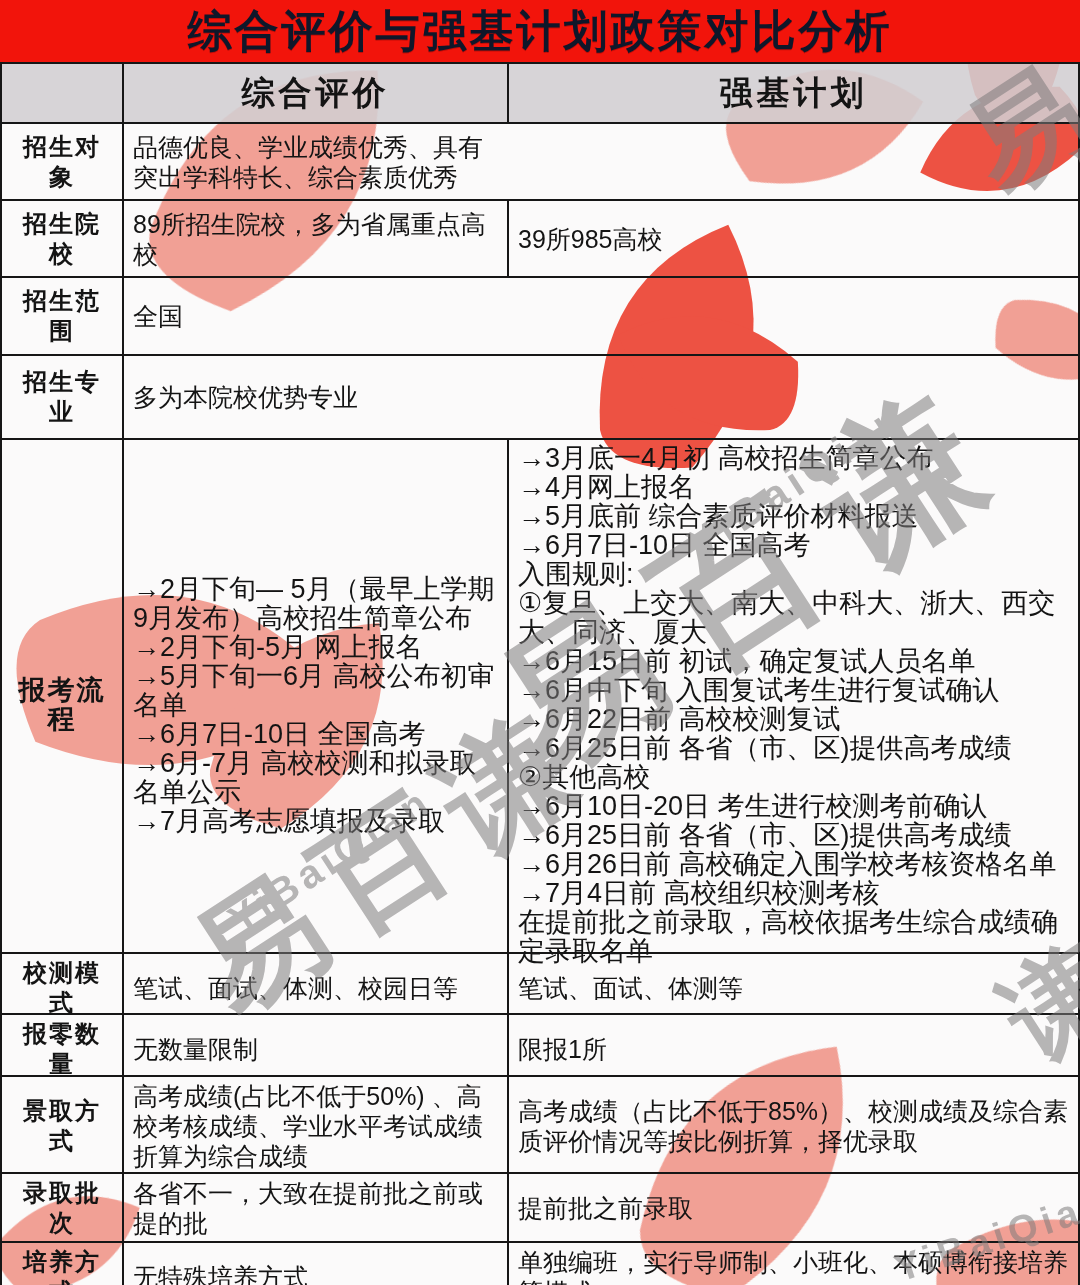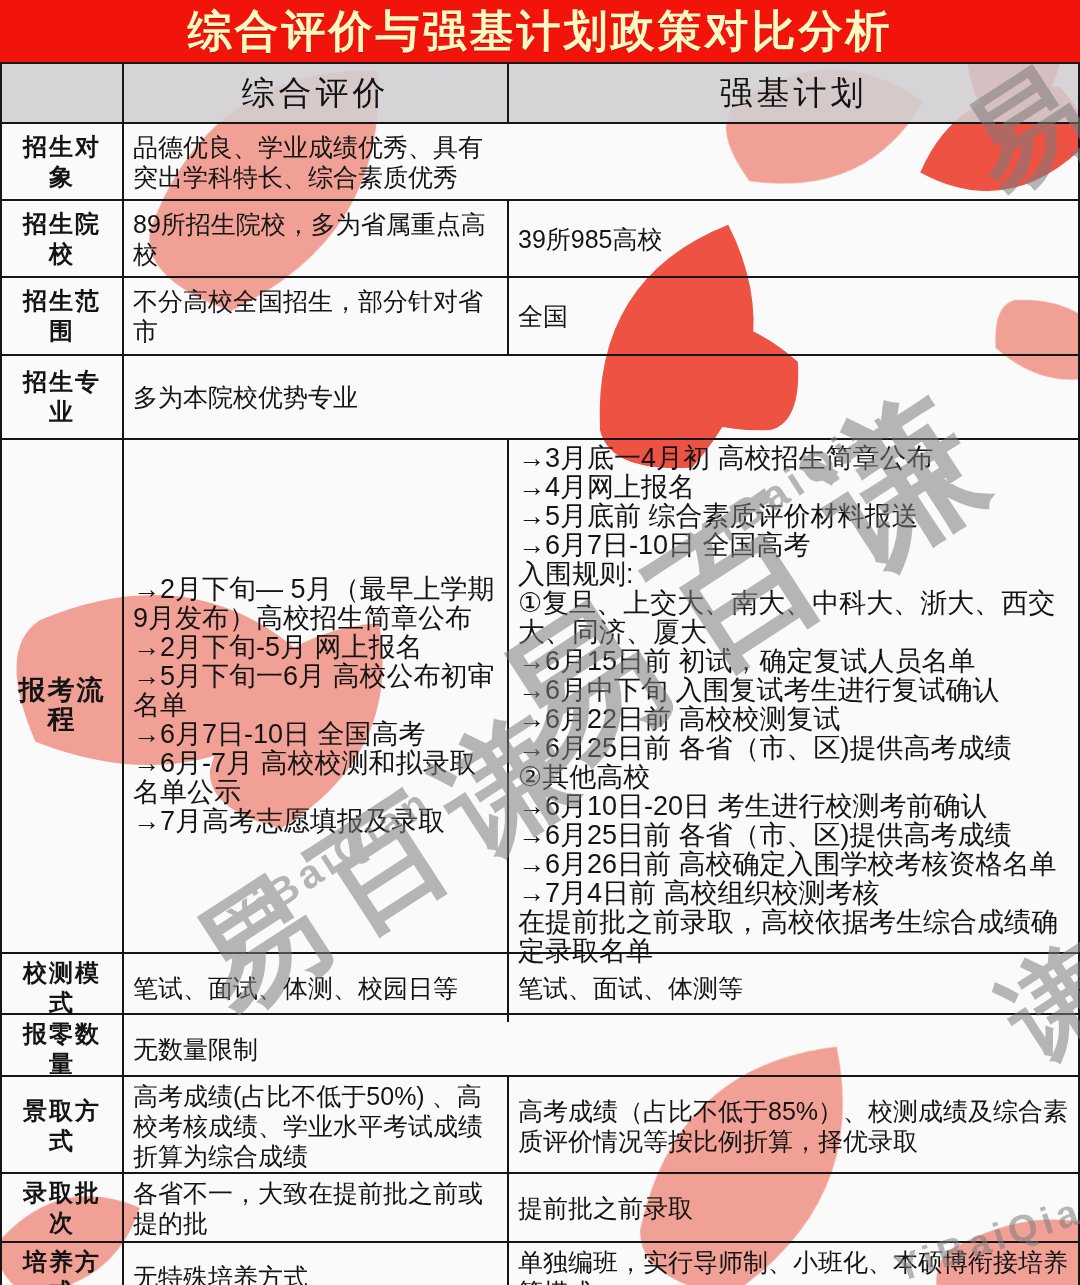--- a/index.html
+++ b/index.html
@@ -9,21 +9,21 @@
     font-family:"Liberation Sans","DejaVu Sans",sans-serif;
     color:#141414;
   }
   
   .banner{
     position:relative;z-index:2;
     height:62px;background:#f2140b;
     display:flex;align-items:center;justify-content:center;
   }
   .banner .t{
-    color:#fef9c3;font-size:44px;font-weight:bold;letter-spacing:3px;
+    color:#0f172a;font-size:44px;font-weight:bold;letter-spacing:3px;
     text-shadow:0 1px 0 rgba(120,0,0,.4);
   }
   
   .table{
     position:relative;z-index:2;
     width:1076px;border:2px solid #161616;
   }
   .row{
     display:grid;grid-template-columns:120px 385px 571px;
     border-top:2px solid #161616;
@@ -36,21 +36,21 @@
     font-size:25px;line-height:30px;
     white-space:pre-line;
   }
   .cell:first-child{border-left:none;}
   .lab{
     justify-content:center;text-align:center;
     font-weight:bold;font-size:24px;letter-spacing:2px;padding:4px 16px;
   }
   .hdr{background:rgba(209,206,209,.88);}
   .hdr .cell{
-    justify-content:center;font-weight:normal;font-size:33px;letter-spacing:4px;
+    justify-content:center;font-weight:bold;font-size:33px;letter-spacing:4px;
   }
   .h58{height:58px}.h75{height:75px}.h76{height:76px}.h82{height:82px}
   .h512{height:512px}.h59{height:59px}.h60{height:60px}.h95{height:95px}
   .h67{height:67px}.h63{height:63px}
   .flow .cell{font-size:27px;line-height:29px;}
   
   .wm{position:absolute;left:0;top:0;pointer-events:none;}
   #wm-petals{z-index:1;}
   #wm-text{z-index:3;opacity:.55;}
   #wm-text text{
@@ -97,21 +97,20 @@
   </div>
 
   <div class="row h75">
     <div class="cell lab">招生院校</div>
     <div class="cell">89所招生院校，多为省属重点高校</div>
     <div class="cell">39所985高校</div>
   </div>
 
   <div class="row h76">
     <div class="cell lab">招生范围</div>
-    <div class="cell">不分高校全国招生，部分针对省市</div>
     <div class="cell">全国</div>
   </div>
 
   <div class="row h82">
     <div class="cell lab">招生专业</div>
     <div class="cell">多为本院校优势专业</div>
   </div>
 
   <div class="row h512 flow">
     <div class="cell lab">报考流程</div>
@@ -141,20 +140,21 @@
 
   <div class="row h59">
     <div class="cell lab">校测模式</div>
     <div class="cell">笔试、面试、体测、校园日等</div>
     <div class="cell">笔试、面试、体测等</div>
   </div>
 
   <div class="row h60">
     <div class="cell lab">报零数量</div>
     <div class="cell">无数量限制</div>
+    <div class="cell">限报1所</div>
   </div>
 
   <div class="row h95">
     <div class="cell lab">景取方式</div>
     <div class="cell">高考成绩(占比不低于50%) 、高校考核成绩、学业水平考试成绩折算为综合成绩</div>
     <div class="cell">高考成绩（占比不低于85%）、校测成绩及综合素质评价情况等按比例折算，择优录取</div>
   </div>
 
   <div class="row h67">
     <div class="cell lab">录取批次</div>

